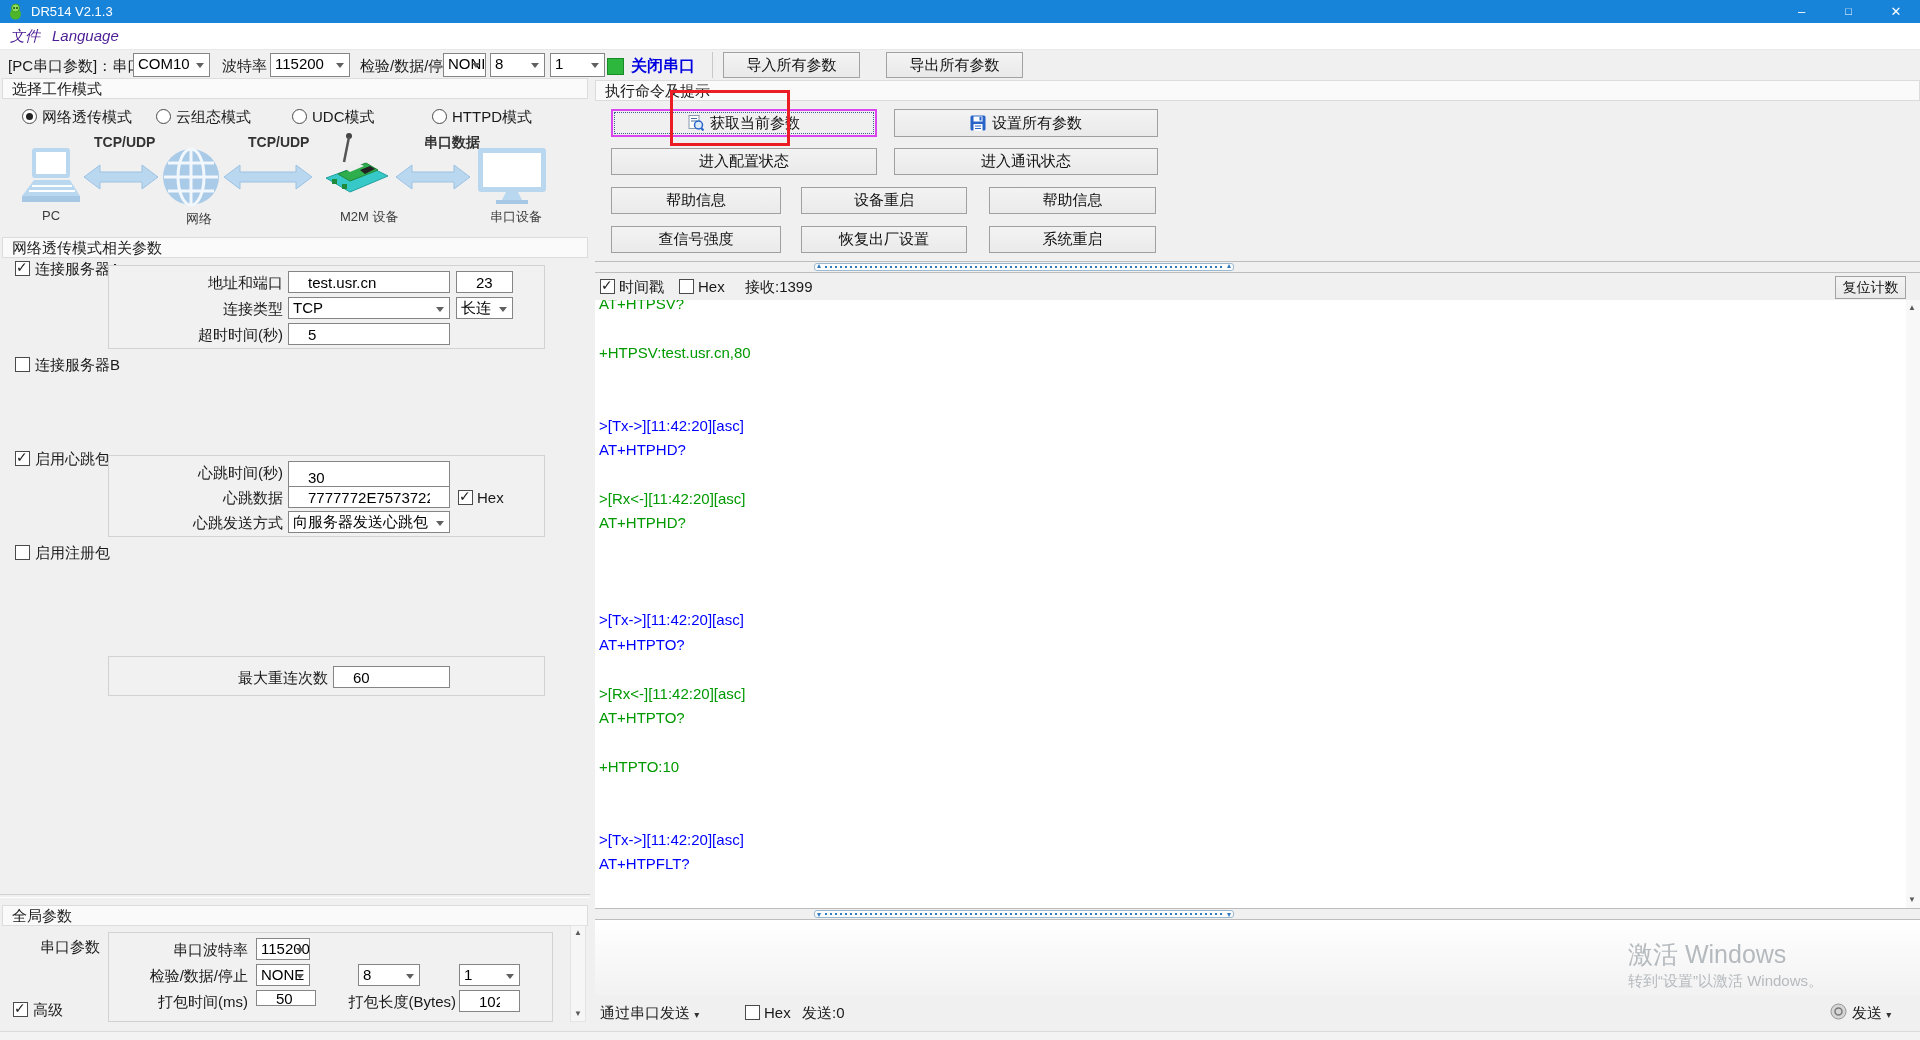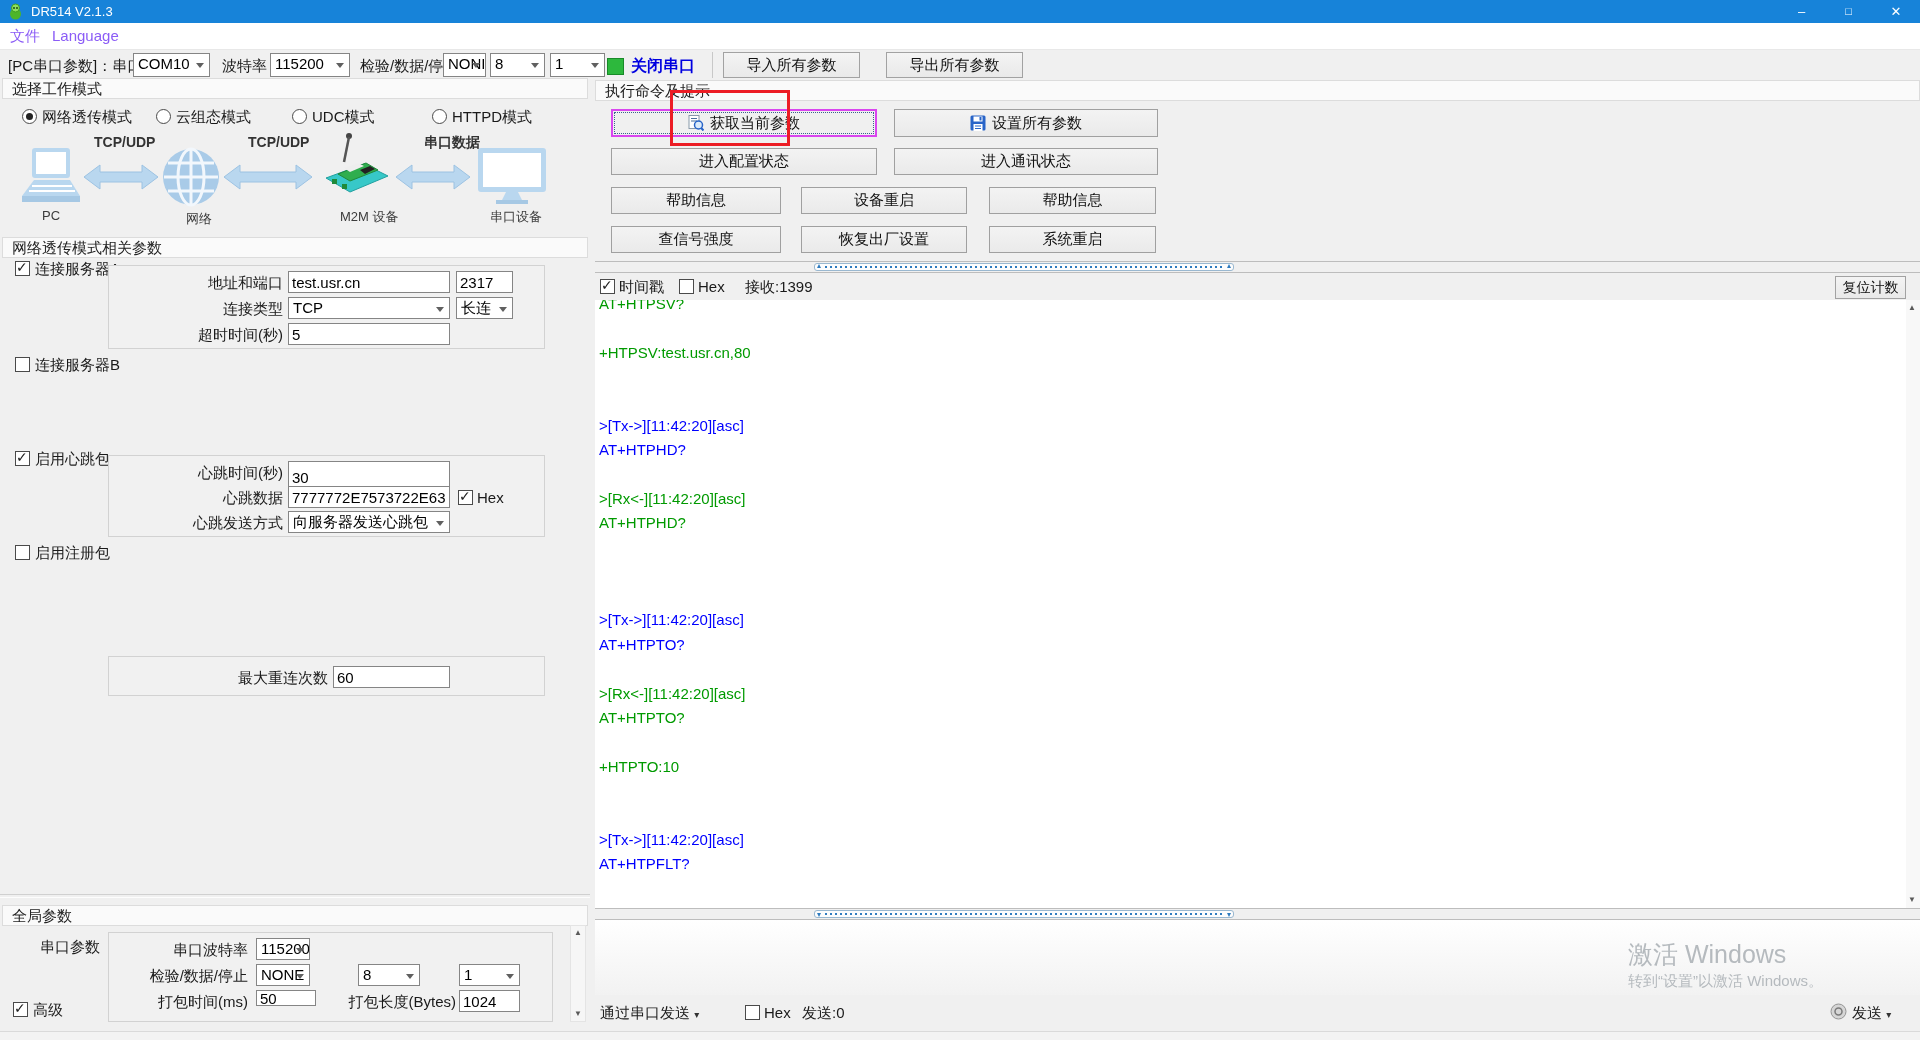--- a/index.html
+++ b/index.html
@@ -5,24 +5,24 @@
   html,body{margin:0;padding:0;background:#cfcfcf;}
   #win{position:relative;width:1920px;height:1040px;background:#f0f0f0;overflow:hidden;
        font-family:"Liberation Sans","DejaVu Sans",sans-serif;font-size:15px;color:#1a1a1a;}
   .abs{position:absolute;}
   
   .titlebar{left:0;top:0;width:1920px;height:23px;background:#1783d9;color:#fff;}
   .title-text{left:31px;top:4px;font-size:13px;color:#fff;}
   .winbtn{top:0;width:47px;height:23px;text-align:center;line-height:23px;color:#fff;font-size:13px;}
   
   .menubar{left:0;top:23px;width:1920px;height:26px;background:#ffffff;border-bottom:1px solid #e8e8e8;}
-  .menu-item{top:27px;color:#8b5cf6;}
+  .menu-item{top:27px;color:#4c1d95;font-style:italic;}
   
   .tinput{position:absolute;border:1px solid #858585;background:#fff;font-family:inherit;font-size:15px;
-          padding:0 3px;margin:0;color:#000;box-sizing:border-box;}
+          padding:0 19px;margin:0;color:#000;box-sizing:border-box;}
   .combo{position:absolute;background:#fff;border:1px solid #858585;box-sizing:border-box;
          padding:1px 16px 0 4px;overflow:hidden;white-space:nowrap;color:#000;}
   .combo::after{content:"";position:absolute;right:5px;top:9px;border-left:4px solid transparent;
                 border-right:4px solid transparent;border-top:5px solid #606060;}
   .cb{position:absolute;width:13px;height:13px;background:#fff;border:1px solid #4a4a4a;box-sizing:content-box;}
   .cb.checked::after{content:"✓";position:absolute;left:0px;top:-3px;font-size:14px;font-weight:bold;color:#202020;}
   .radio{position:absolute;width:13px;height:13px;border:1px solid #4a4a4a;border-radius:50%;background:#fff;}
   .radio.selected::after{content:"";position:absolute;left:3px;top:3px;width:7px;height:7px;border-radius:50%;background:#222;}
   .btn{position:absolute;background:linear-gradient(#f4f4f4,#e9e9e9);border:1px solid #a2a2a2;
        text-align:center;color:#111;box-sizing:border-box;}

